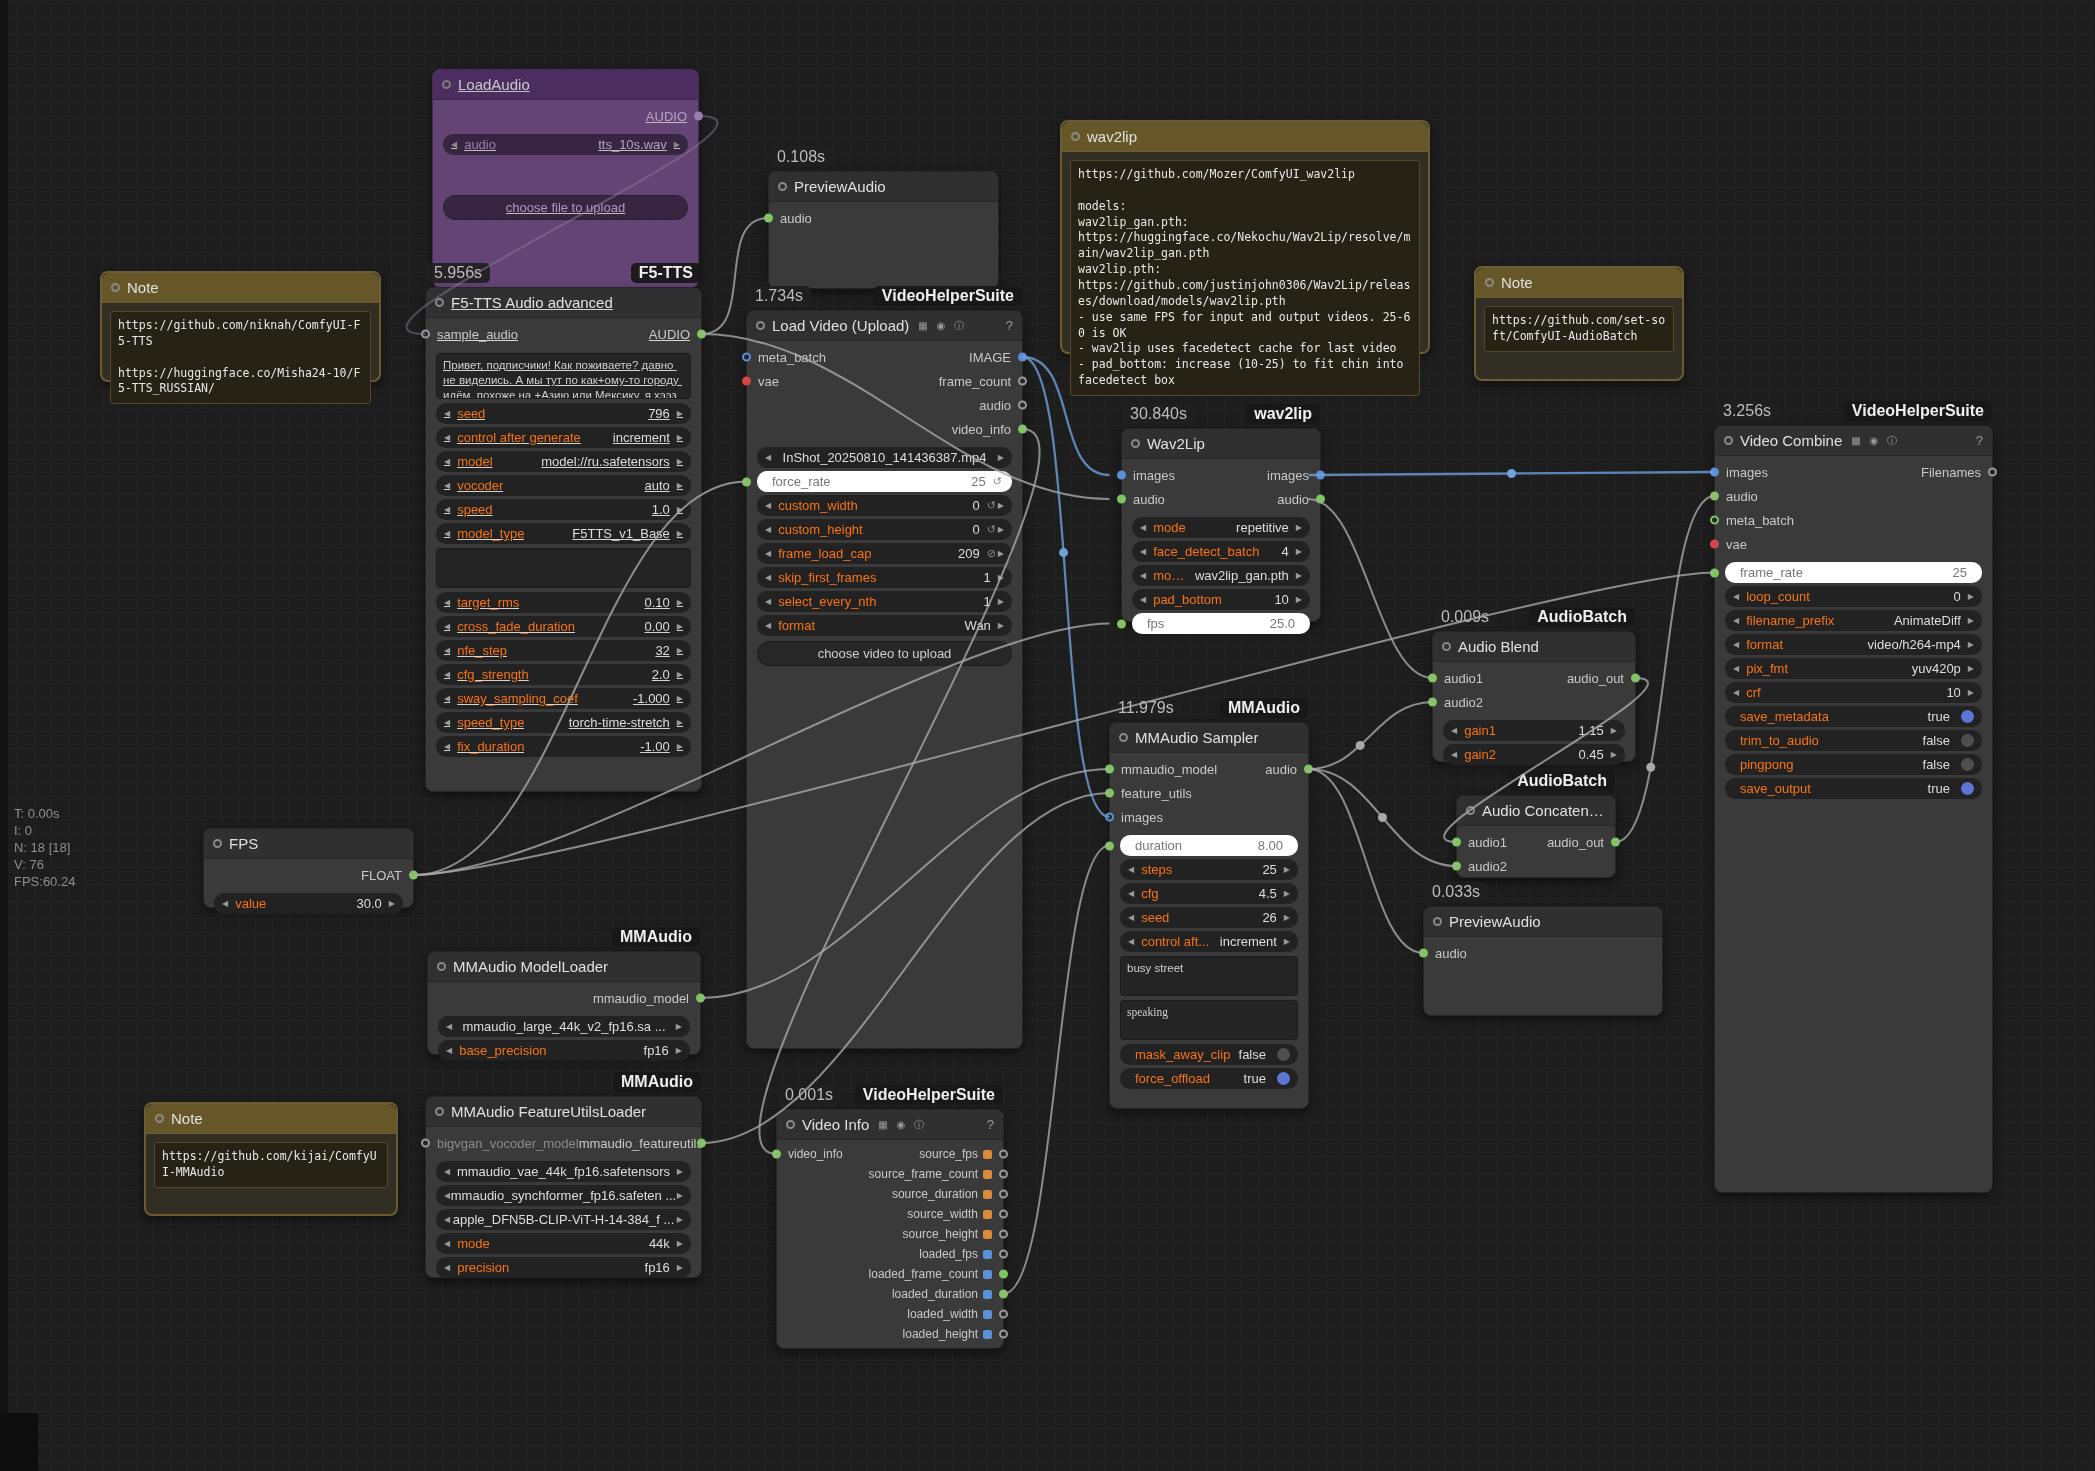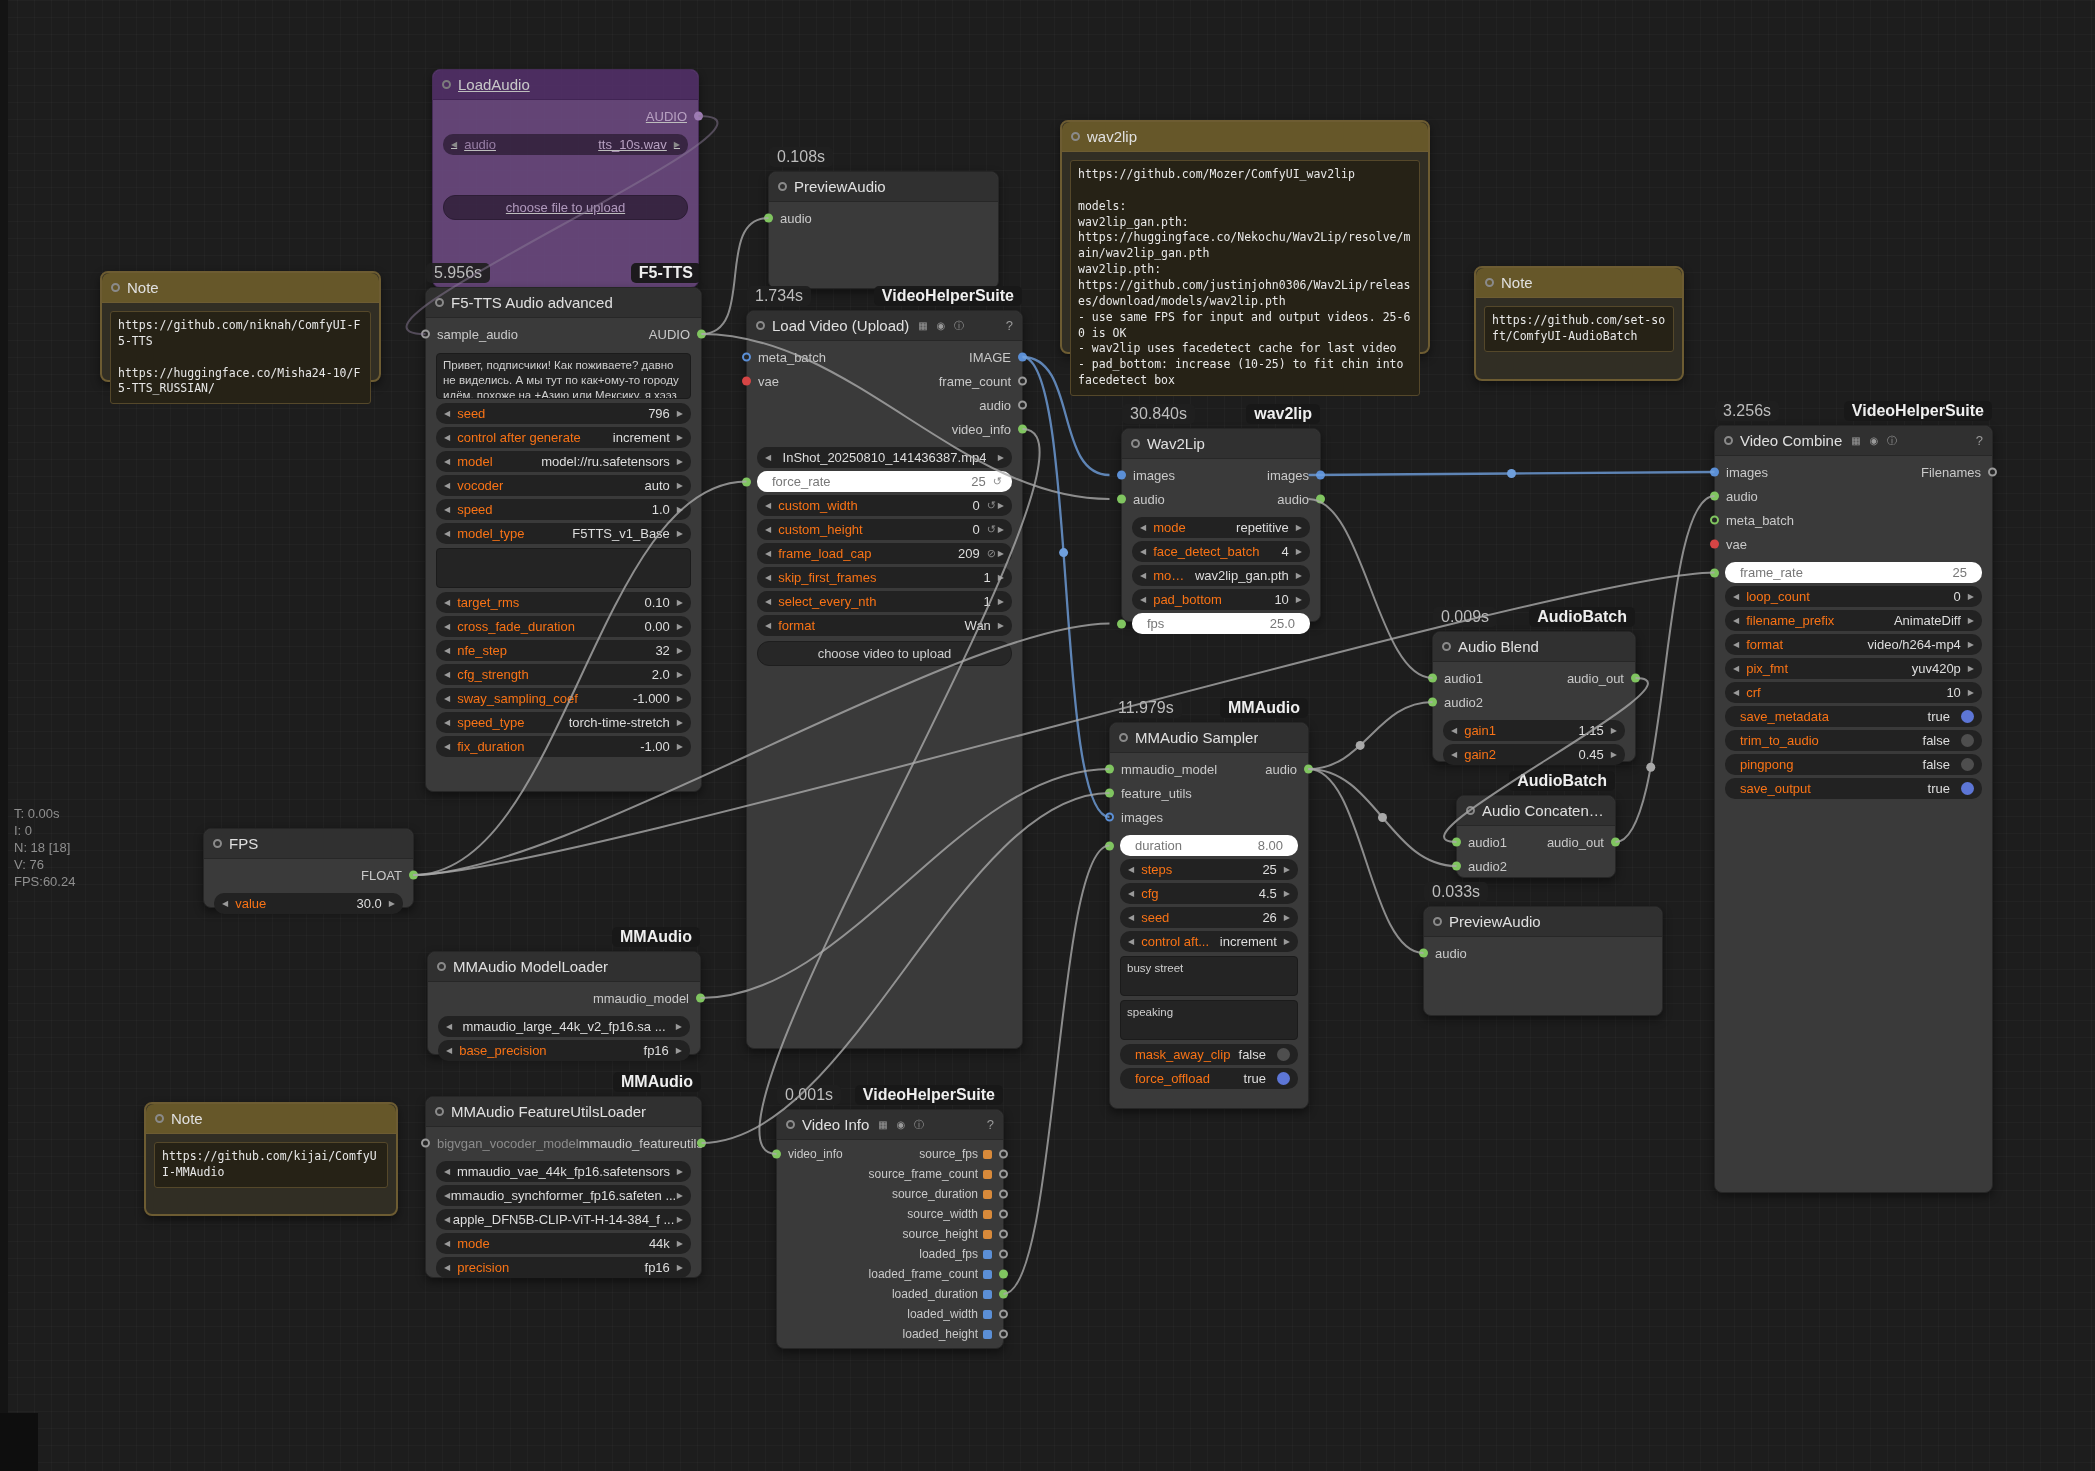--- a/index.html
+++ b/index.html
@@ -130,21 +130,21 @@
     </div>
     <div class="node theme-note" style="left: 100px; top: 271px; width: 281px; height: 111px;">
       <div class="head">
         <span class="collapse-dot"></span>
         <span class="title">Note</span>
       </div>
       <div class="notetext">https://github.com/niknah/ComfyUI-F5-TTS
 
 https://huggingface.co/Misha24-10/F5-TTS_RUSSIAN/</div>
     </div>
-    <div class="node" style="left: 425px; top: 287px; width: 277px; height: 505px;">
+    <div class="node" style="left: 425px; top: 287px; width: 277px; height: 505px; text-decoration: underline;">
       <div class="badge bl">5.956s</div>
       <div class="badge br">F5-TTS</div>
       <div class="head">
         <span class="collapse-dot"></span>
         <span class="title">F5-TTS Audio advanced</span>
       </div>
       <div class="slots">
         <div class="srow">
           <span class="dot din hollow" style="border-color: rgb(154, 154, 154);"></span>
           <span class="sin">
@@ -669,21 +669,21 @@
           <span class="wvalue">26</span>
           <span class="arr">▶</span>
         </div>
         <div class="widget">
           <span class="arr">◀</span>
           <span class="wlabel">control aft...</span>
           <span class="wvalue">increment</span>
           <span class="arr">▶</span>
         </div>
         <div class="wtext" style="height: 40px;">busy street</div>
-        <div class="wtext" style="height: 40px;">speaking</div>
+        <div class="wtext" style="height: 40px; font-family: Liberation Serif, serif;">speaking</div>
         <div class="widget toggle">
           <span class="wlabel">mask_away_clip</span>
           <span class="wvalue">false</span>
           <span class="pill"></span>
         </div>
         <div class="widget toggle">
           <span class="wlabel">force_offload</span>
           <span class="wvalue">true</span>
           <span class="pill on"></span>
         </div>

